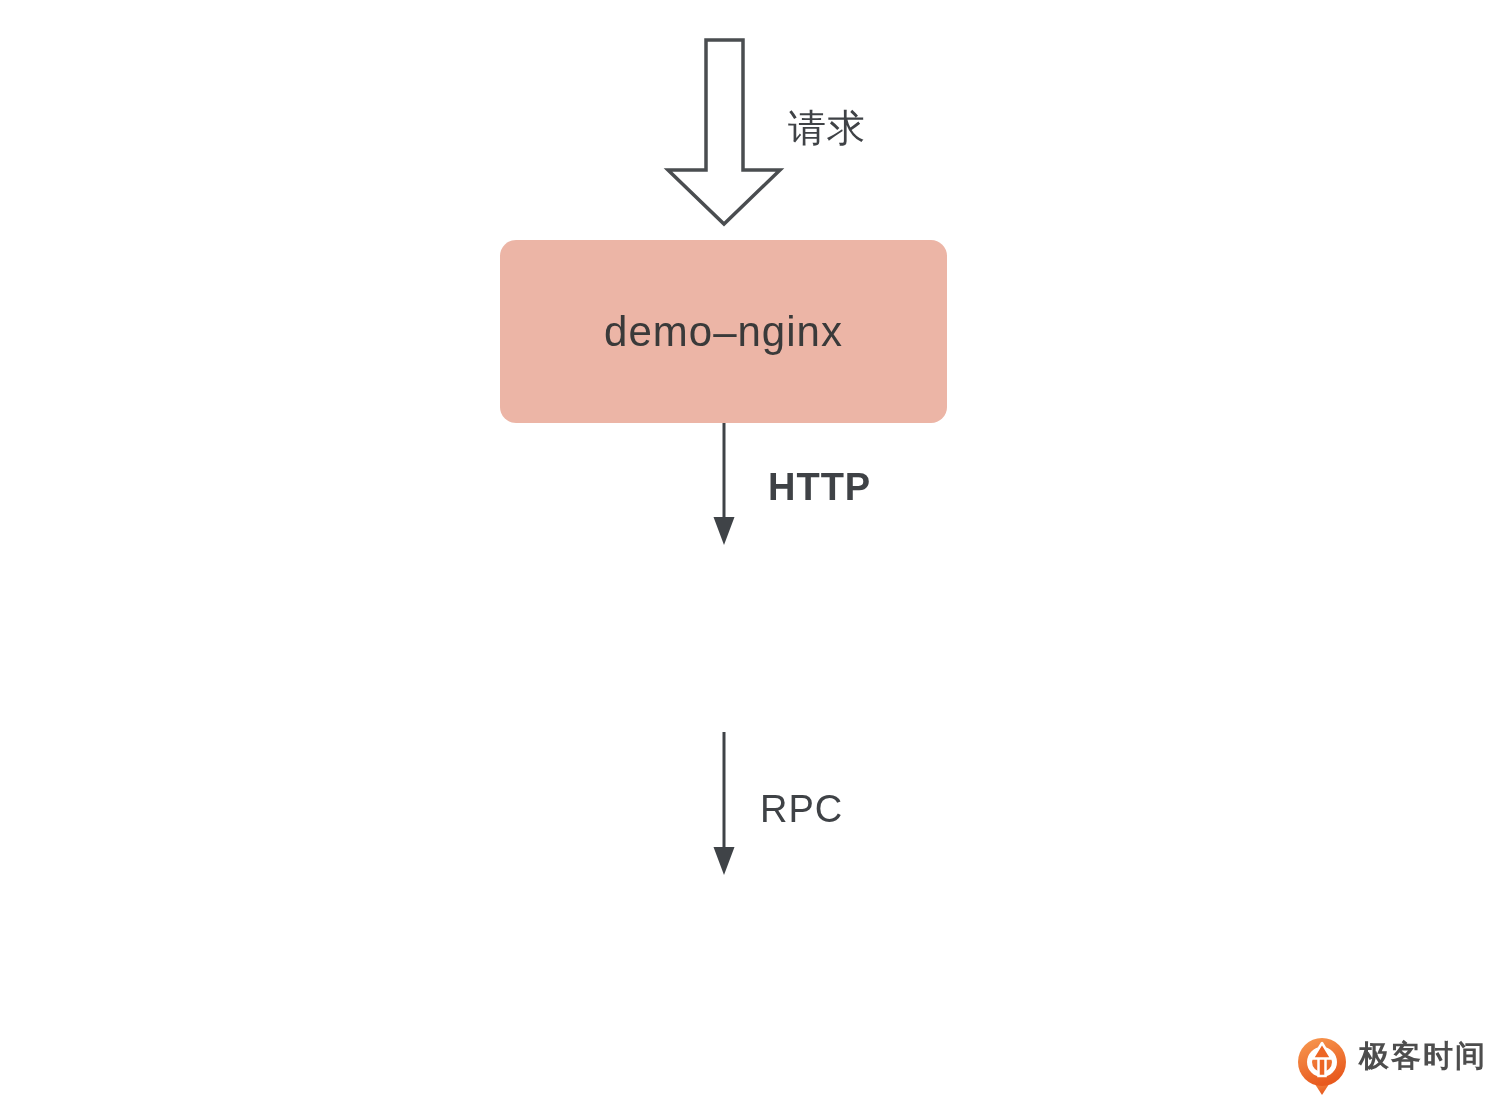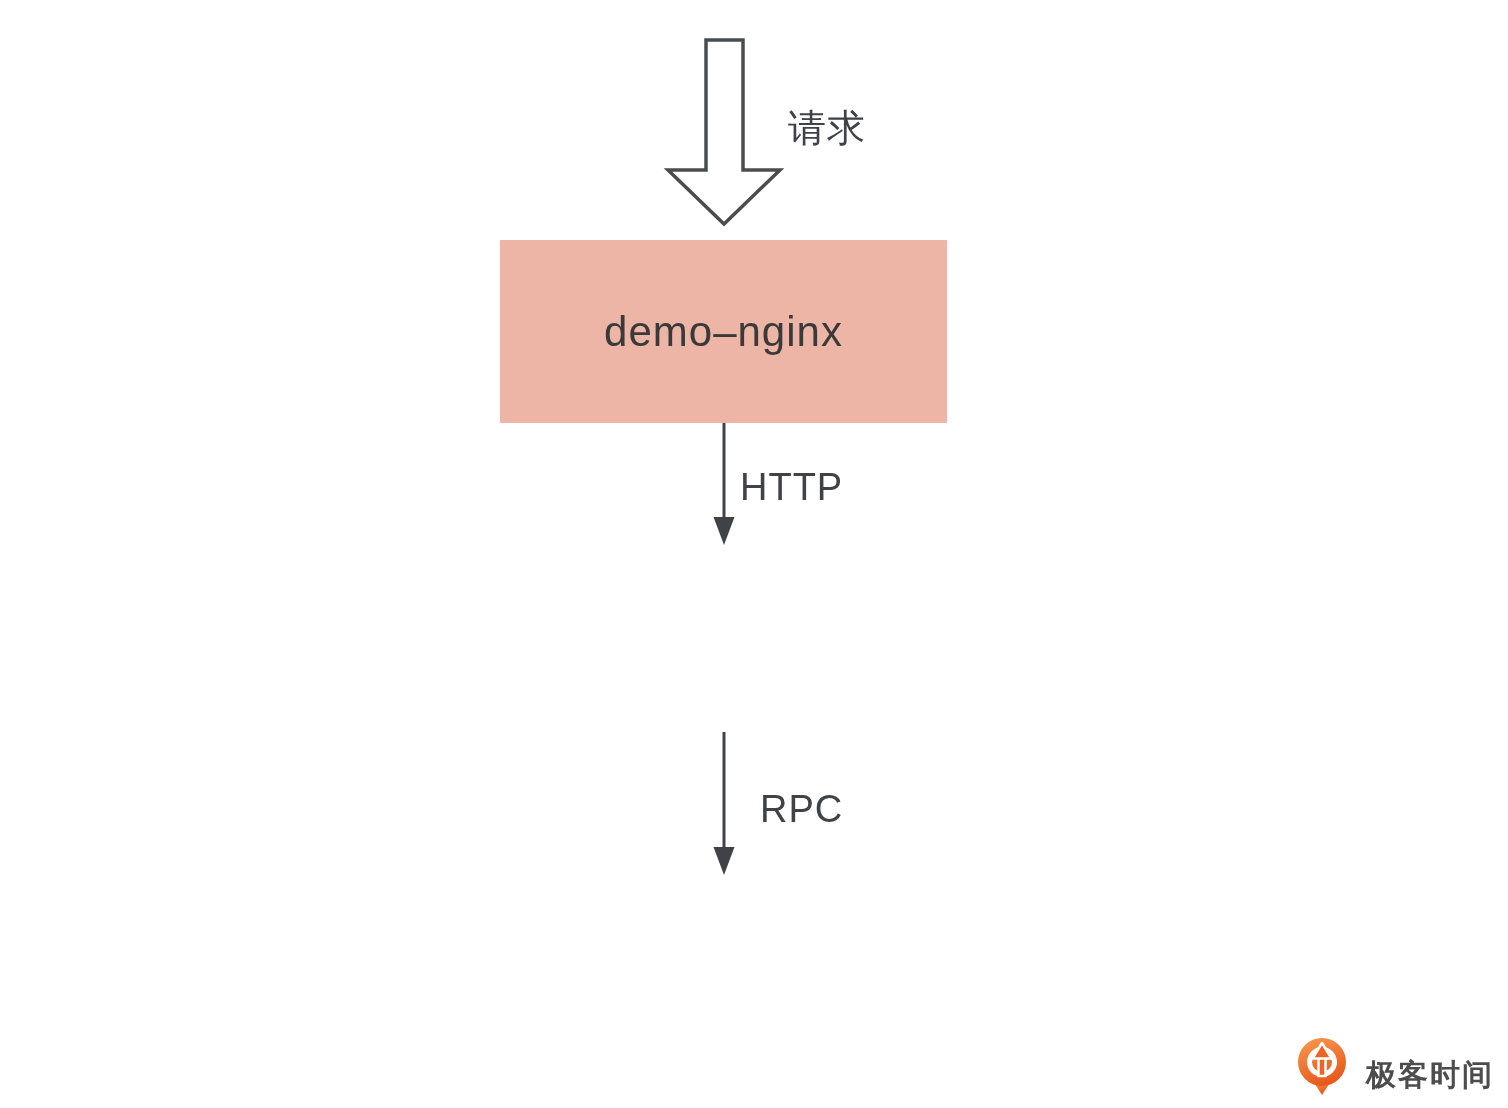--- a/index.html
+++ b/index.html
@@ -17,50 +17,50 @@
 
   
   .flow-label {
     position:absolute;
     font-size:38px;
     color:#3f4246;
     letter-spacing:1px;
     white-space:nowrap;
   }
   #request-label { left:788px; top:103px; }
-  #edge-label-0  { left:740px; top:466px; }
+  #edge-label-0  { left:768px; top:466px;font-weight:bold; }
   #edge-label-1  { left:760px; top:788px; }
 
   
   .node {
     position:absolute;
     left:500px;
     width:447px; height:183px;
     background:#ecb5a6;
-    border-radius:1px;
+    border-radius:16px;
     display:flex; align-items:center; justify-content:center;
     font-size:42px;
     color:#3a3a3a;
     letter-spacing:1px;
   }
   #node-0 { top:240px; }
   #node-1 { top:548px; }
   #node-2 { top:875px; }
 
   
   .connector { position:absolute; left:706px; width:36px; }
   #connector-0 { top:422px; height:125px; }
   #connector-1 { top:731px; height:146px; }
 
   
   #logo {
     position:absolute;
     left:1294px; top:1036px;
-    display:flex; align-items:flex-end;
-    gap:16px;
+    display:flex; align-items:flex-start;
+    gap:9px;
   }
   #logo-icon { width:56px; height:60px; }
   #logo-text {
     font-size:30px;
     font-weight:600;
     color:#4d4d4d;
     letter-spacing:2px;
     white-space:nowrap;
   }
 </style>

